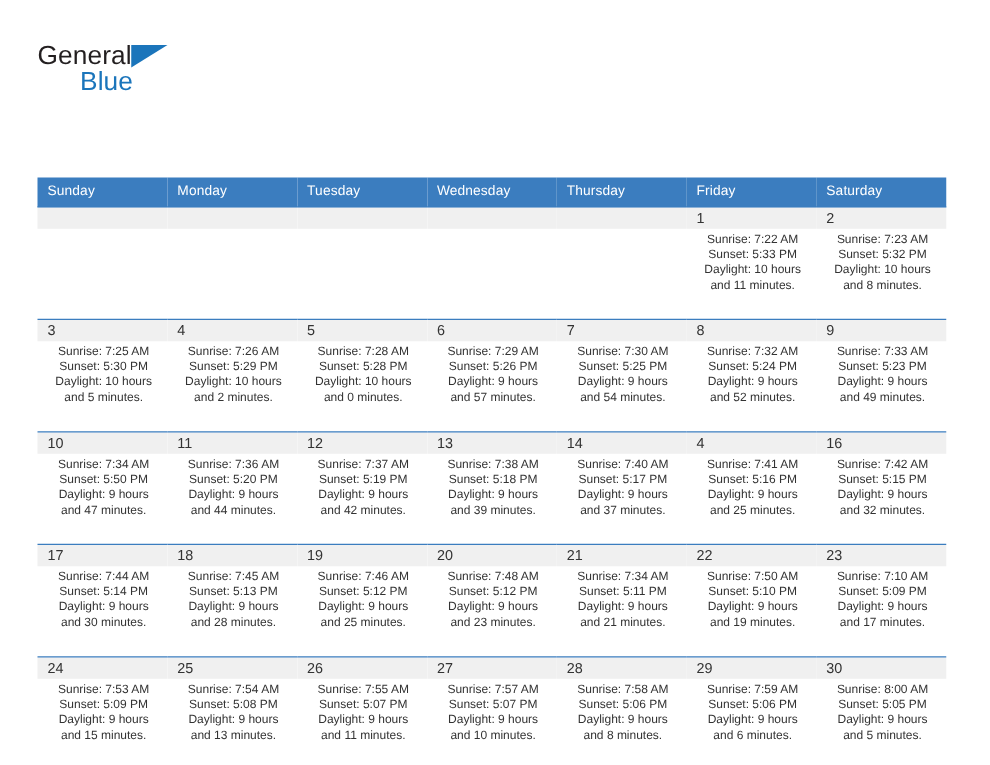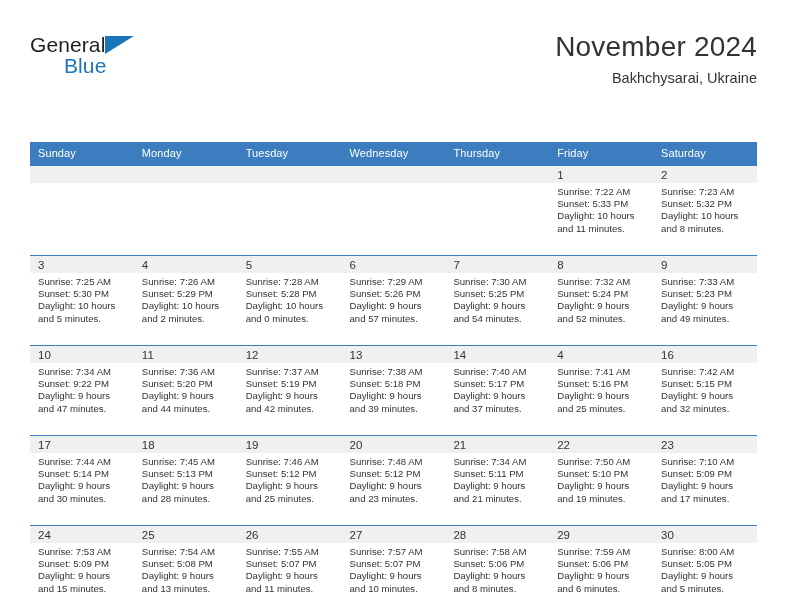--- a/index.html
+++ b/index.html
@@ -130,44 +130,41 @@
     font-size: 11.5px;
     color: #333333;
     line-height: 16px;
   }
 
   .cell-body {
     padding: 3px 6px 0 8px;
     font-size: 9.6px;
     line-height: 12.2px;
     color: #333333;
+    text-align: center;
   }
 
   .cell-body div { white-space: nowrap; }
 
   td.empty .daynum-bar { background: #f0f0f0; }
   td.empty .cell-body { visibility: hidden; }
 </style>
 </head>
 <body>
 
 <div class="page">
 
   <div class="header">
 
     <div class="brand">
       <span class="brand-general">General</span>
       <span class="brand-triangle"></span>
       <span class="brand-blue">Blue</span>
     </div>
 
-    <div class="title-block">
-      <div class="cal-title">November 2024</div>
-      <div class="cal-subtitle">Bakhchysarai, Ukraine</div>
-    </div>
 
   </div>
 
   <table class="calendar">
     <thead>
       <tr>
         <th>Sunday</th>
         <th>Monday</th>
         <th>Tuesday</th>
         <th>Wednesday</th>
@@ -305,21 +302,21 @@
               <div>Daylight: 9 hours</div>
               <div>and 49 minutes.</div>
             </div>
           </td>
         </tr>
         <tr>
           <td>
             <div class="daynum-bar">10</div>
             <div class="cell-body">
               <div>Sunrise: 7:34 AM</div>
-              <div>Sunset: 9:22 PM</div>
+              <div>Sunset: 5:50 PM</div>
               <div>Daylight: 9 hours</div>
               <div>and 47 minutes.</div>
             </div>
           </td>
           <td>
             <div class="daynum-bar">11</div>
             <div class="cell-body">
               <div>Sunrise: 7:36 AM</div>
               <div>Sunset: 5:20 PM</div>
               <div>Daylight: 9 hours</div>

